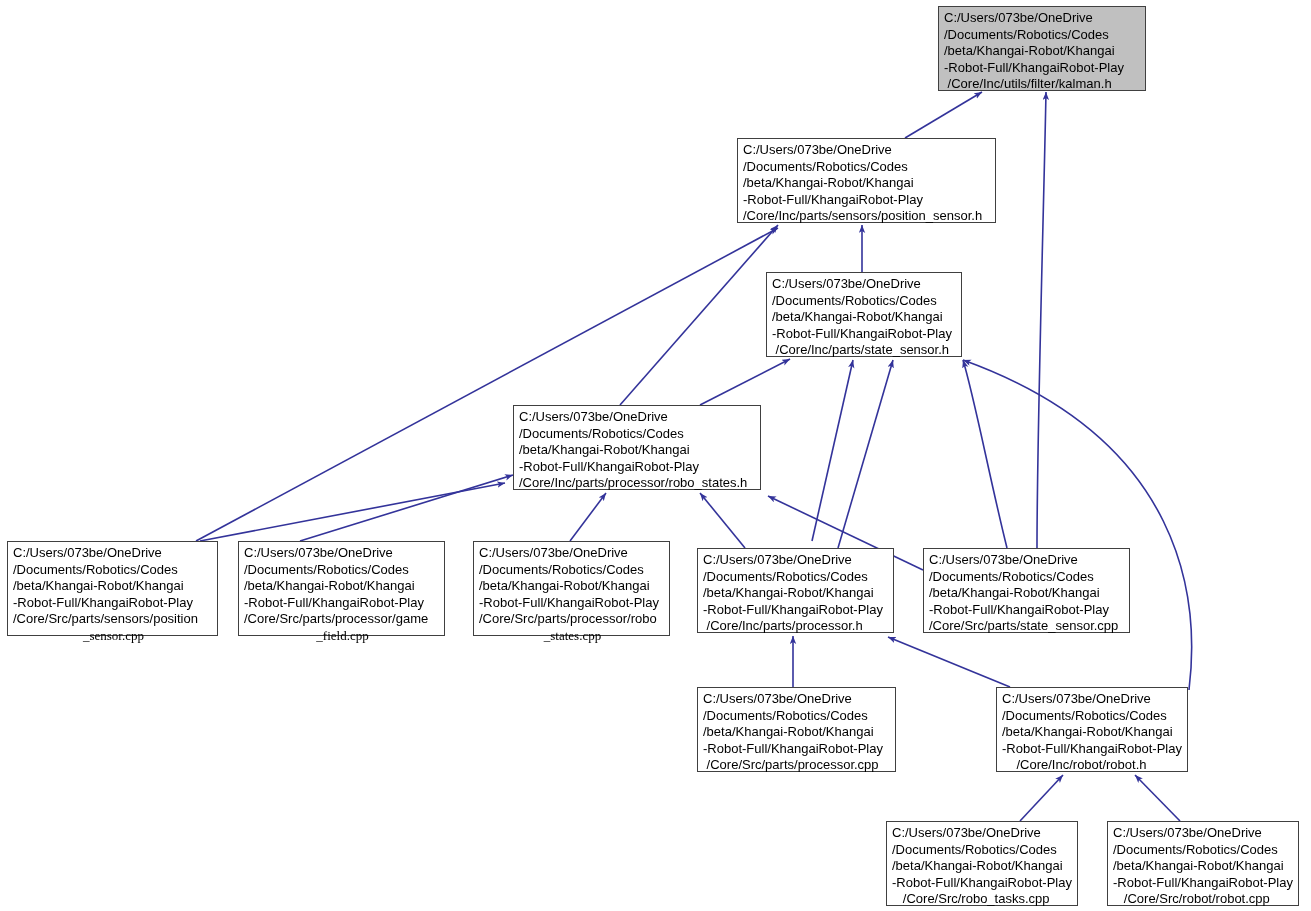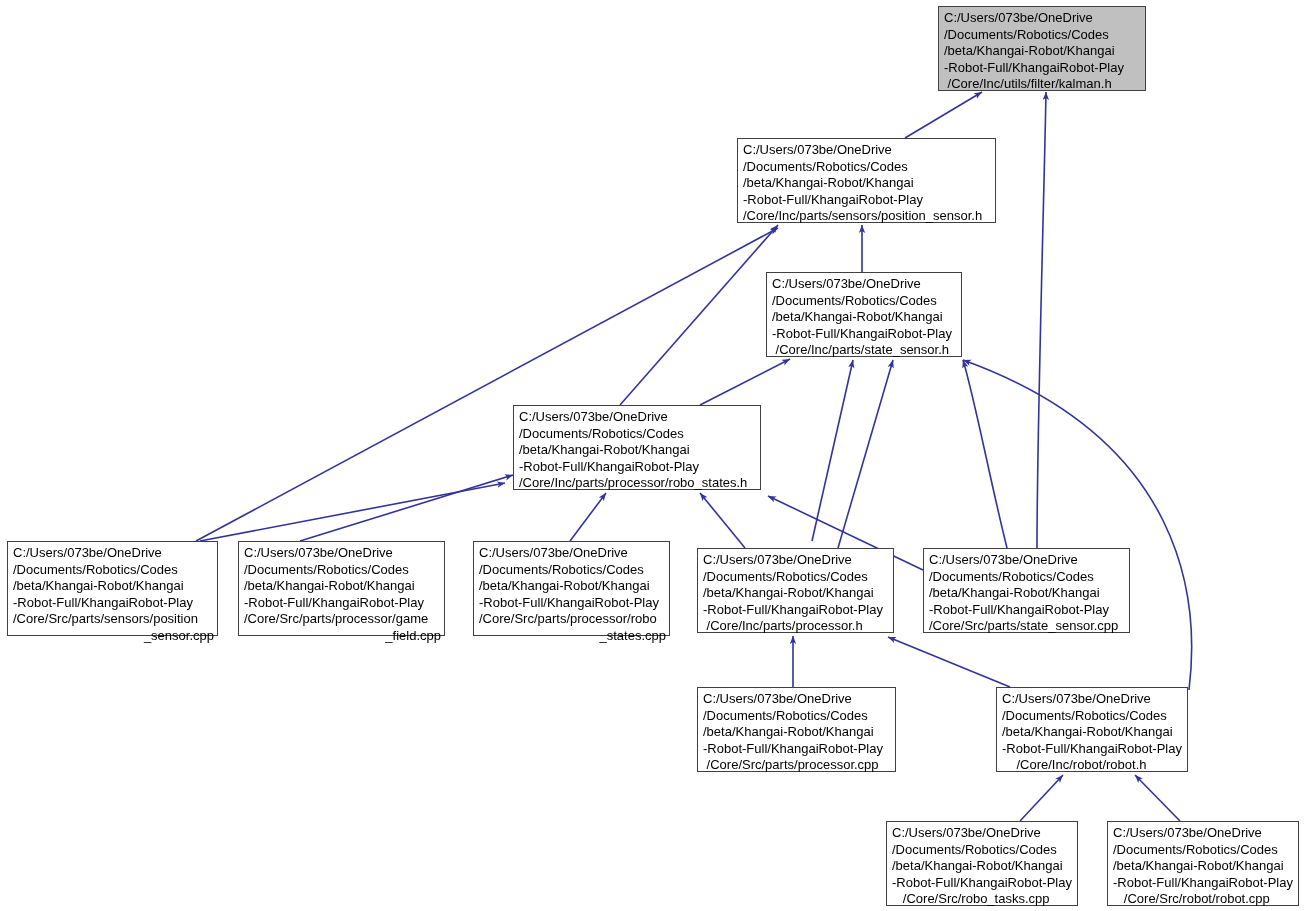--- a/index.html
+++ b/index.html
@@ -35,21 +35,21 @@
     z-index: 5;
   }
   .graph-node.root-node {
     background: #c0c0c0;
     border: 1px solid #404040;
   }
   .node-line {
     display: block;
   }
   .align-left { text-align: left; }
-  .align-center { text-align: right; }
+  .align-center { text-align: center; font-family: Liberation Serif, serif; }
 </style>
 </head>
 <body>
 
 <div id="graph-root">
   <svg id="edge-layer" viewBox="0 0 1311 911" xmlns="http://www.w3.org/2000/svg">
     <defs>
       <marker id="arrowhead" markerWidth="9" markerHeight="9" refX="8" refY="3.2" orient="auto" markerUnits="userSpaceOnUse">
         <path d="M0,0 L8,3.2 L0,6.4 L2,3.2 Z" fill="#33339a"></path>
       </marker>

